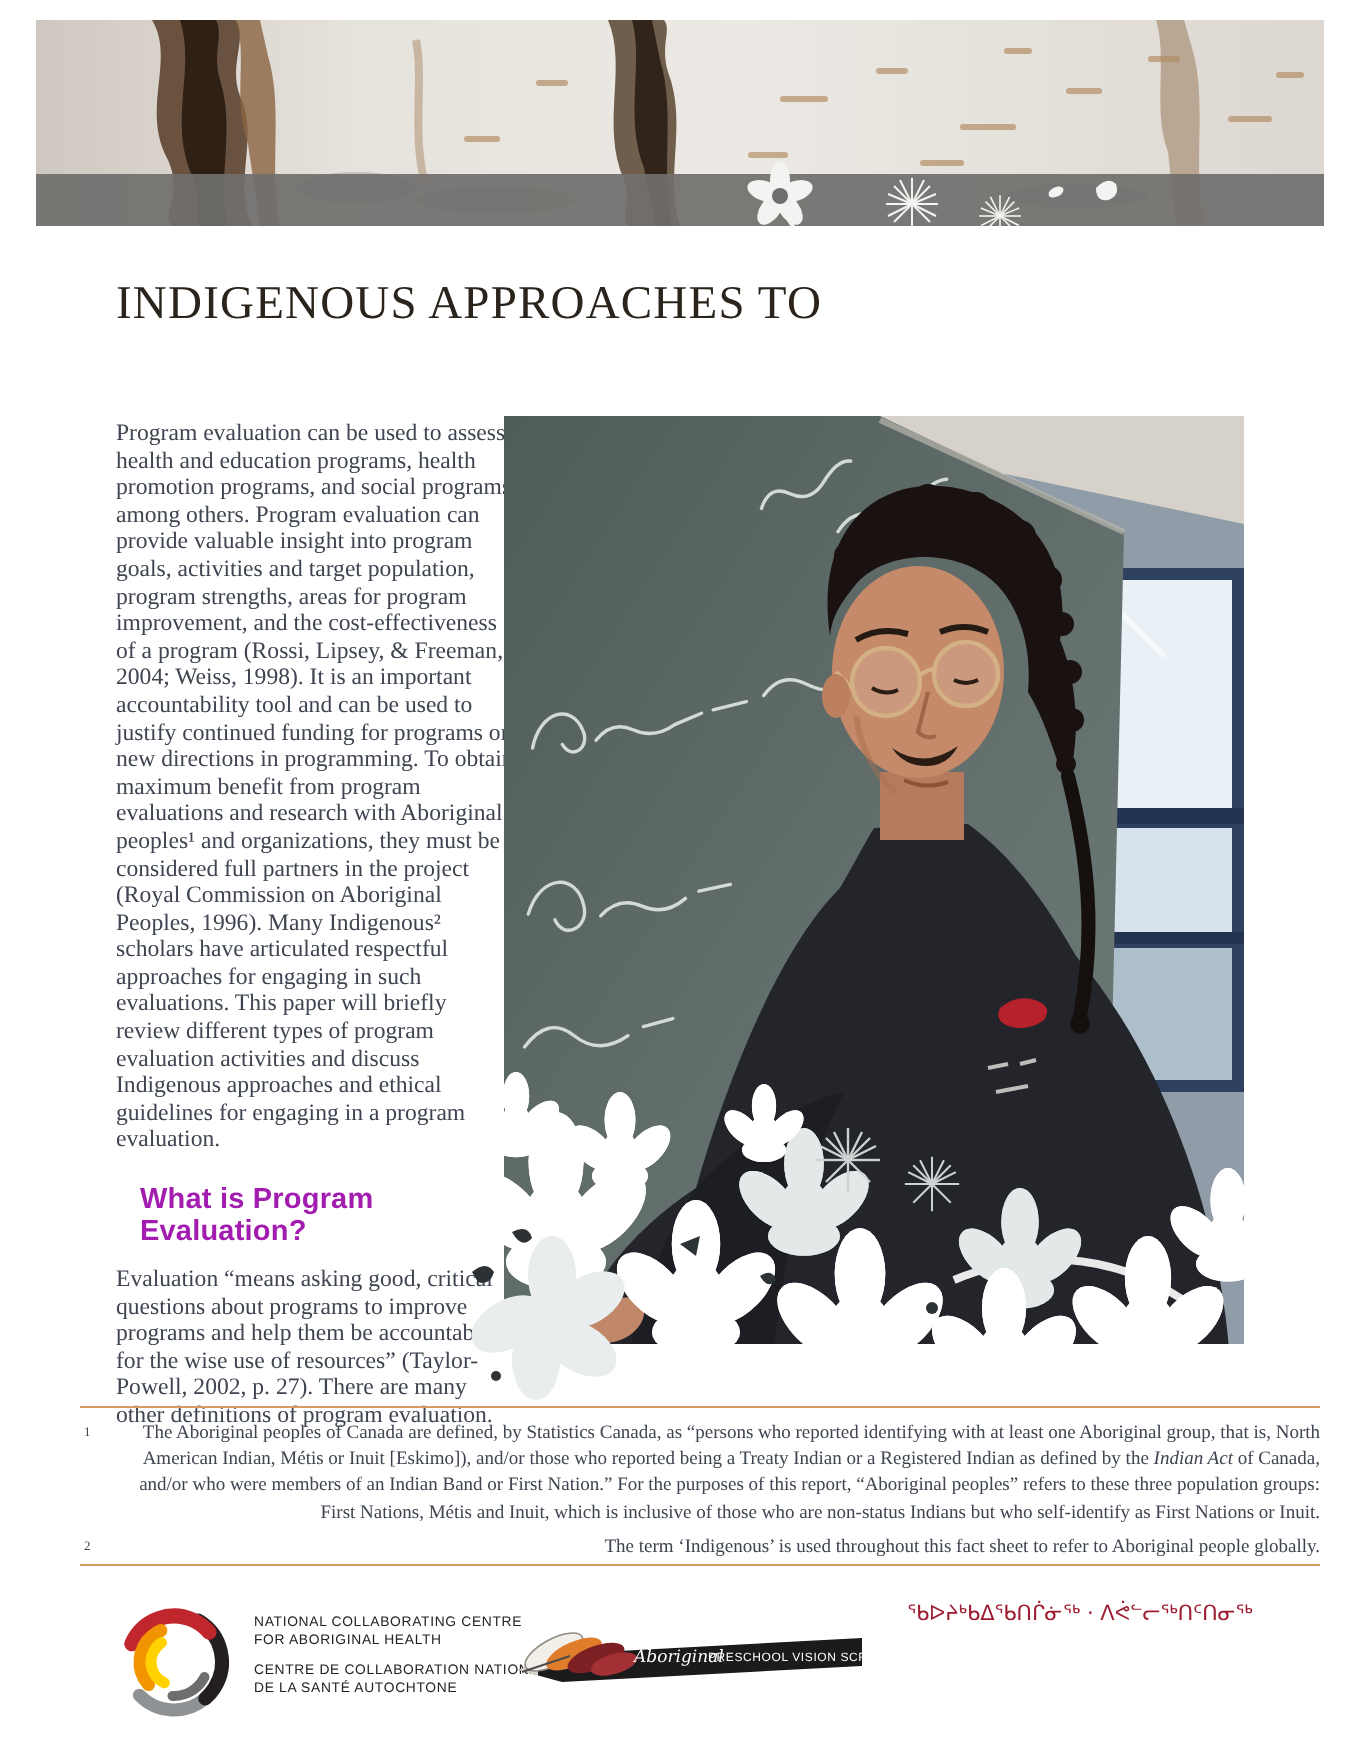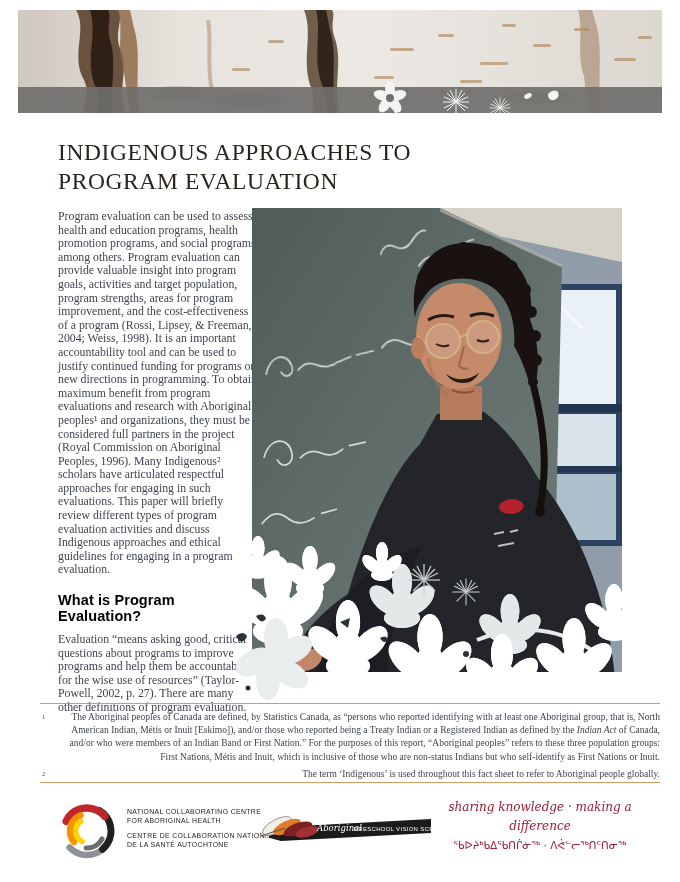--- a/index.html
+++ b/index.html
@@ -10,22 +10,22 @@
   .header{position:absolute;left:18px;top:10px;width:644px;height:103px;}
 
   
   .title{position:absolute;left:58px;top:138px;width:480px;
          font-family:"Liberation Serif",serif;font-size:23.5px;line-height:29px;
          color:#2b241d;letter-spacing:0.6px;font-weight:400;}
 
   
   .col-left{position:absolute;left:58px;top:210px;width:200px;color:#3e4450;}
   .col-left p{margin:0;font-size:11.8px;line-height:13.6px;text-align:left;}
-  .col-left h2{margin:15px 0 9px 0;font-family:"Liberation Sans",sans-serif;
-               font-size:14.5px;font-weight:700;color:#000000;letter-spacing:0.1px;}
+  .col-left h2{margin:15px 0 9px 12px;font-family:"Liberation Sans",sans-serif;
+               font-size:14.5px;font-weight:700;color:#a21caf;letter-spacing:0.1px;}
 
   
   .photo{position:absolute;left:252px;top:208px;width:370px;height:480px;}
   .photo svg{display:block;}
   .flower-left{position:absolute;left:226px;top:610px;width:100px;height:100px;}
 
   
   .rule{position:absolute;left:40px;width:620px;height:1px;background:#d79a63;}
   .rule-top{top:703px;}
   .rule-bottom{top:782px;}
@@ -126,21 +126,20 @@
       <use href="#puffW" transform="translate(482,98) scale(0.8)"></use>
       <g fill="#f3f3f1">
         <ellipse cx="510" cy="86" rx="4" ry="2.4" transform="rotate(-25 510 86)"></ellipse>
         <path d="M530,84 q6,-6 10,-2 q2,6 -4,8 q-6,1 -6,-6 Z"></path>
       </g>
     </svg>
   </div>
 
   <h1 class="title" style="margin:0;font-weight:400;">
     <span>INDIGENOUS APPROACHES TO</span><br>
-    <span>PROGRAM EVALUATION</span>
   </h1>
 
   <div class="col-left">
     <p>Program evaluation can be used to assess health and education programs, health promotion programs, and social programs among others. Program evaluation can provide valuable insight into program goals, activities and target population, program strengths, areas for program improvement, and the cost-effectiveness of a program (Rossi, Lipsey, &amp; Freeman, 2004; Weiss, 1998). It is an important accountability tool and can be used to justify continued funding for programs or new directions in programming. To obtain maximum benefit from program evaluations and research with Aboriginal peoples¹ and organizations, they must be considered full partners in the project (Royal Commission on Aboriginal Peoples, 1996). Many Indigenous² scholars have articulated respectful approaches for engaging in such evaluations. This paper will briefly review different types of program evaluation activities and discuss Indigenous approaches and ethical guidelines for engaging in a program evaluation.</p>
     <h2>What is Program Evaluation?</h2>
     <p>Evaluation “means asking good, critical questions about programs to improve programs and help them be accountable for the wise use of resources” (Taylor-Powell, 2002, p. 27). There are many other definitions of program evaluation.</p>
   </div>
 
   <div class="photo">
     <svg width="370" height="480" viewBox="0 0 370 480" role="img">
@@ -373,17 +372,16 @@
       <ellipse cx="32" cy="17" rx="15" ry="6" transform="rotate(-24 32 17)" fill="#df7d2b"></ellipse>
       <ellipse cx="43" cy="19" rx="15" ry="6" transform="rotate(-20 43 19)" fill="#7c2024"></ellipse>
       <ellipse cx="52" cy="22" rx="12" ry="5" transform="rotate(-16 52 22)" fill="#a33035"></ellipse>
       <path d="M6,26 L30,18" stroke="#4c4c4c" stroke-width="1"></path>
     </g>
     <text x="62" y="21" font-family="DejaVu Serif, serif" font-style="italic" font-size="8.5" fill="#ffffff">Aboriginal</text>
     <text x="99" y="20.5" font-family="Liberation Sans, sans-serif" font-size="6" letter-spacing="0.3" fill="#ffffff">PRESCHOOL VISION SCREENING</text>
   </svg>
 
   <div class="taglines">
-    <div class="t1">sharing knowledge · making a difference</div>
     <div class="t3">ᖃᐅᔨᒃᑲᐃᖃᑎᒌᓃᖅ · ᐱᕚᓪᓕᖅᑎᑦᑎᓂᖅ</div>
   </div>
 
 </div>
 
 </body></html>

